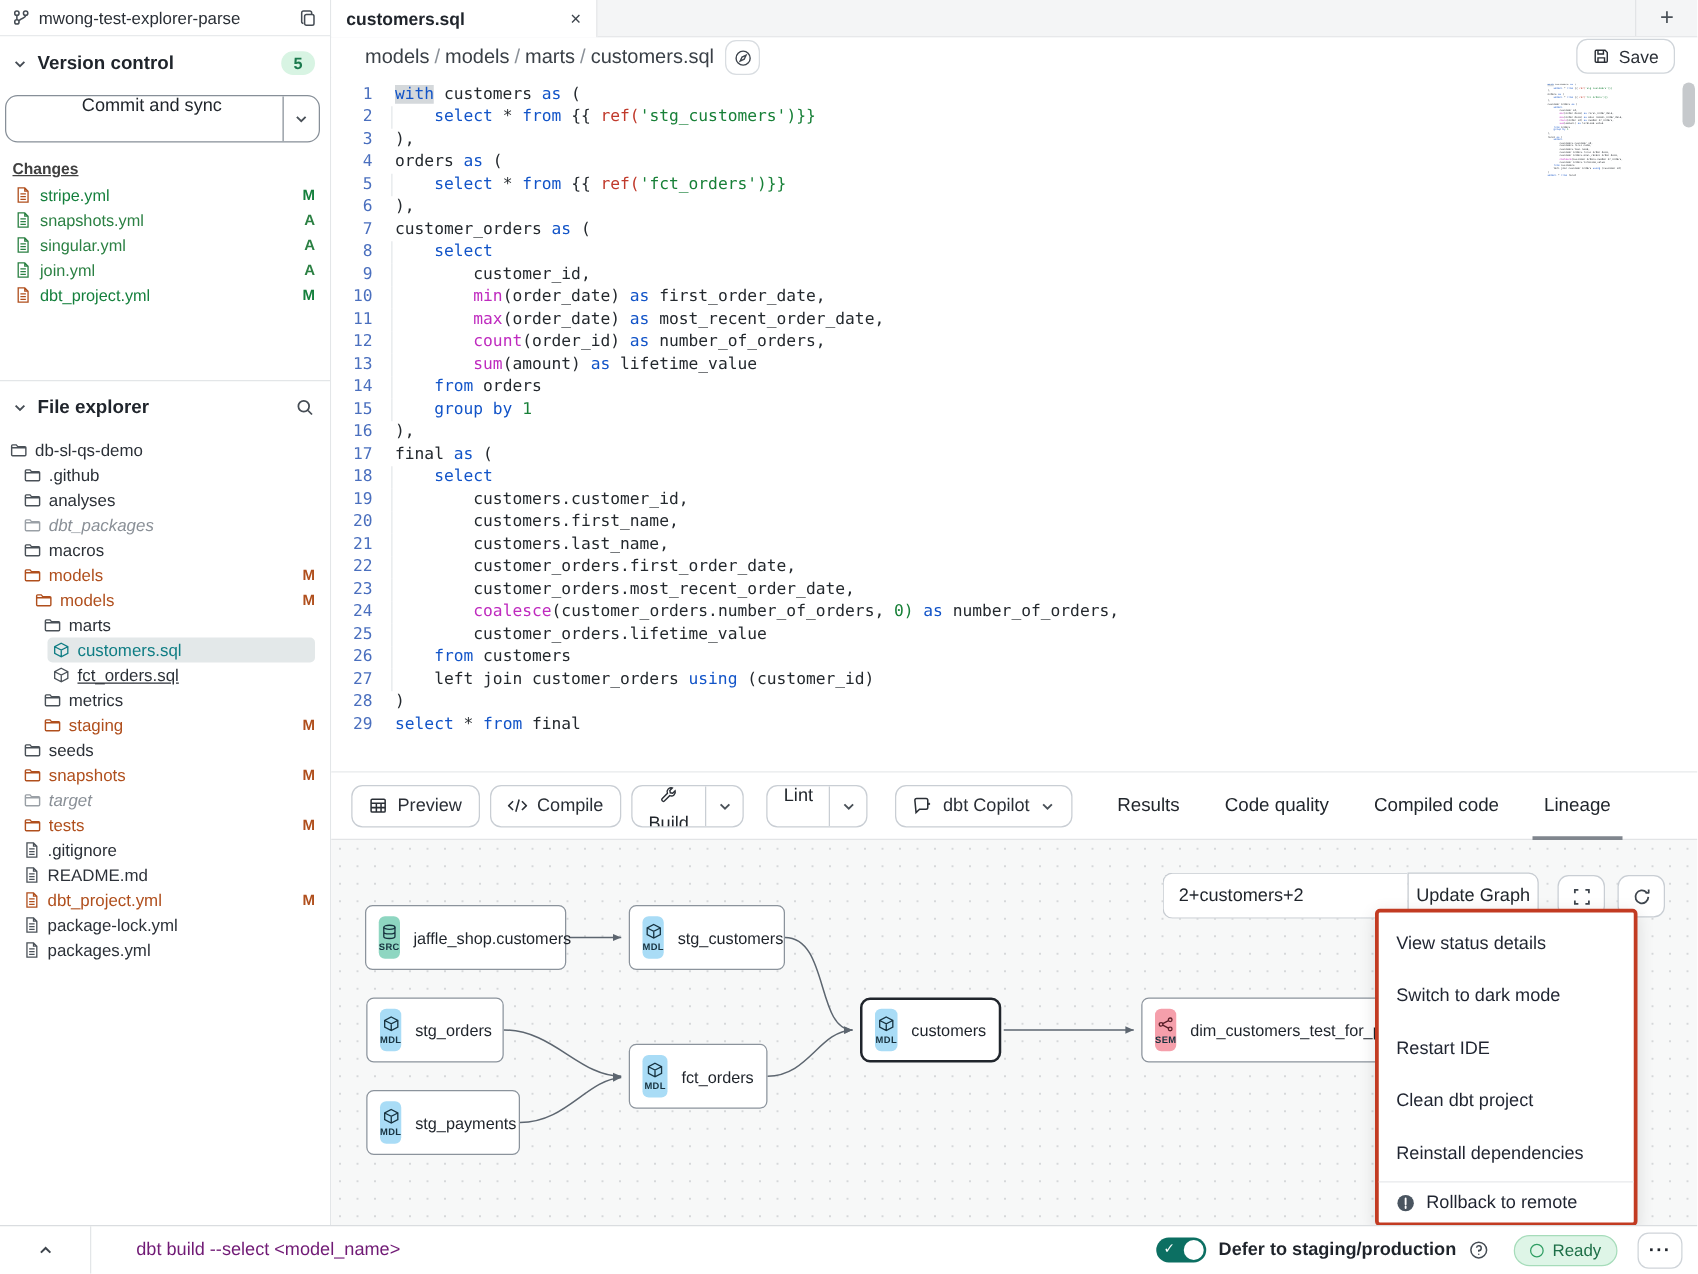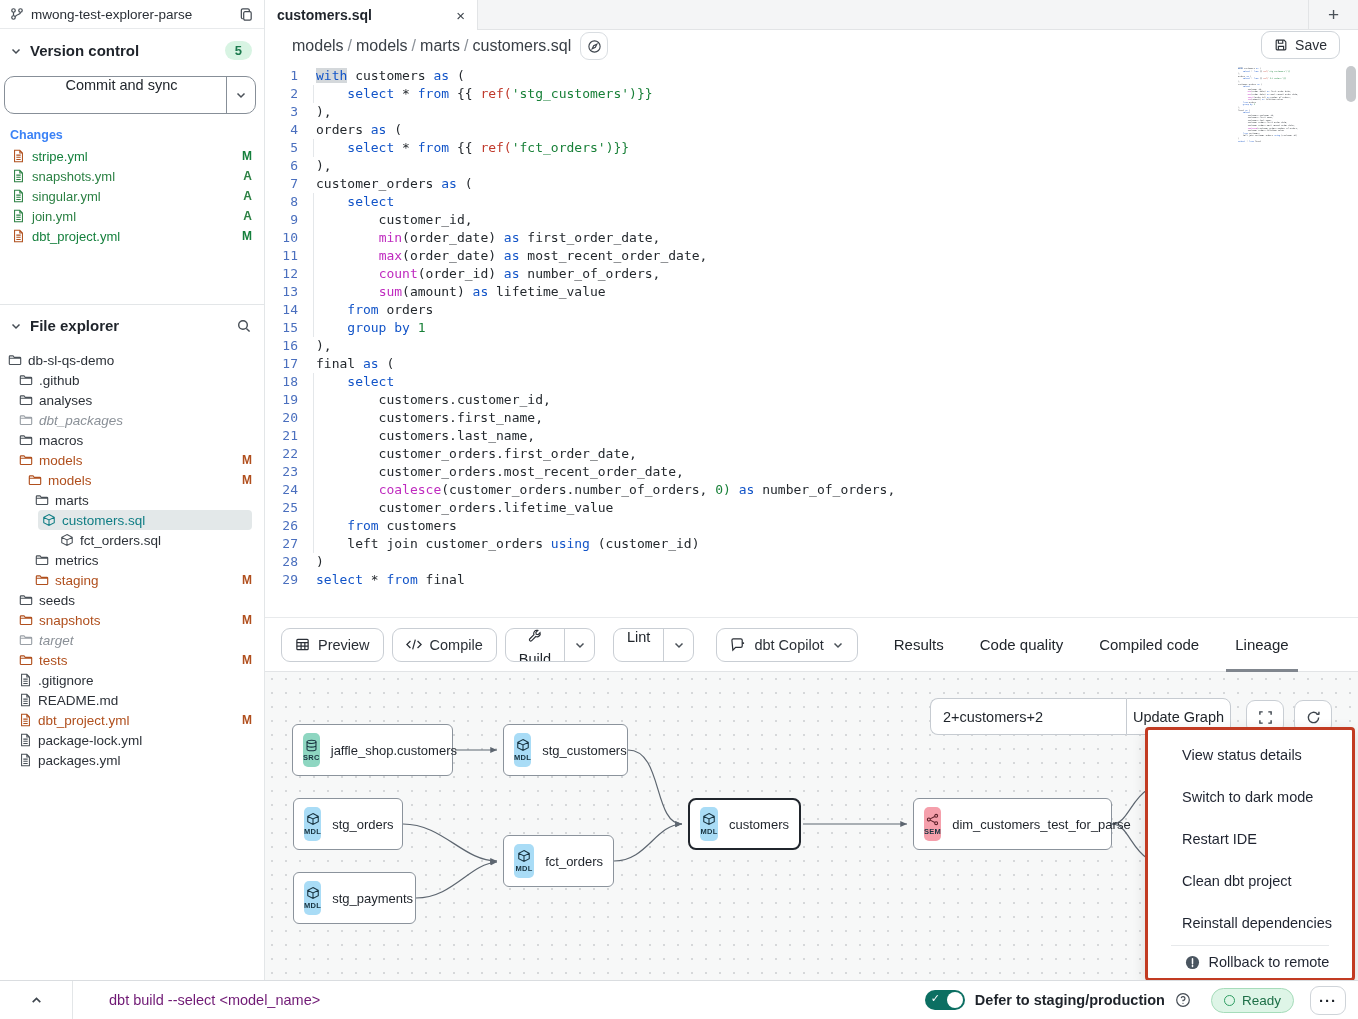--- a/index.html
+++ b/index.html
@@ -11,21 +11,21 @@
   .sidebar { width:265px; flex:0 0 265px; border-right:1px solid #e3e6e8; display:flex; flex-direction:column; background:#fff; }
   .sb-head { height:29px; border-bottom:1px solid #e8eaec; display:flex; align-items:center; padding:0 10px; gap:7px; font-size:13.5px; color:#2a2f36; }
   .sb-head .branch-name { flex:1; white-space:nowrap; overflow:hidden; }
   .icon { display:inline-flex; align-items:center; justify-content:center; color:#454c54; }
   .sec-title-row { display:flex; align-items:center; gap:8px; padding:12px 12px 8px 10px; }
   .sec-title { font-size:15px; font-weight:700; color:#1f242b; flex:0 0 auto; }
   .vc-badge { margin-left:auto; background:#d8f4e3; color:#1c7a4e; font-size:13px; font-weight:600; border-radius:11px; padding:2px 10px; }
   .commit-btn { margin:8px 8px 0 4px; margin-left:4px; height:38px; border:1px solid #878f98; border-radius:10px; display:flex; align-items:stretch; background:#fff; overflow:hidden; }
   .commit-btn .main { flex:1; display:flex; align-items:center; padding-left:12px; font-size:14.5px; color:#21262c; }
   .commit-btn .chev { width:29px; border-left:1px solid #878f98; display:flex; align-items:center; justify-content:center; color:#4a5158; }
-  .changes-label { padding:14px 10px 4px 10px; font-size:12.5px; font-weight:700; color:#3b82f6; }
+  .changes-label { padding:14px 10px 4px 10px; font-size:12.5px; font-weight:700; color:#404040;text-decoration:underline; }
   .chg-row { display:flex; align-items:center; height:20px; padding:0 12px 0 12px; gap:7px; font-size:13px; }
   .chg-row .nm { flex:1; }
   .chg-row .st { font-weight:700; font-size:12px; }
   .c-M { color:#15803d; } .c-A { color:#2b8043; }
   .fe-section { border-top:1px solid #e3e6e8; margin-top:58px; }
   .tree { padding-top:8px; }
   .tree-row { display:flex; align-items:center; height:20px; font-size:13.5px; color:#2c3138; padding-right:12px; }
   .tree-row .row-inner { display:flex; align-items:center; gap:6px; flex:1; height:20px; border-radius:4px; padding:0 4px; }
   .tree-row.selected .row-inner { background:#e3e8e9; color:#0f7d84; }
   .tree-row.muted .row-inner { color:#8a9097; font-style:italic; }
@@ -73,21 +73,21 @@
   .lnode { position:absolute; height:52px; background:#fff; border:1px solid #8b939c; border-radius:6px; display:flex; align-items:center; gap:11px; padding:0 10px; }
   .lnode.selected { border:2px solid #20252c; border-radius:8px; }
   .lnode .nlabel { font-size:13px; color:#1f242b; white-space:nowrap; }
   .nbadge { width:34px; height:34px; border-radius:5px; display:flex; flex-direction:column; align-items:center; justify-content:center; gap:1px; color:#17323f; }
   .nbadge .bl { font-size:7.5px; font-weight:700; font-family:Liberation Sans, sans-serif; letter-spacing:.3px; }
   .b-SRC { background:#8ed6c1; } .b-MDL { background:#a9dcf6; } .b-SEM { background:#f59fab; }
   .graph-input { position:absolute; left:665px; top:26px; width:196px; height:37px; background:#fff; border:1px solid #c6cbd1; border-right:none; border-radius:8px 0 0 8px; display:flex; align-items:center; padding:0 12px; font-size:14.5px; color:#1f242b; }
   .graph-update { position:absolute; left:861px; top:26px; width:105px; height:37px; background:#fff; border:1px solid #c6cbd1; border-radius:0 8px 8px 0; display:flex; align-items:center; justify-content:center; font-size:14.5px; color:#21262c; }
   .gicon-btn { position:absolute; top:28px; width:38px; height:34px; background:#fff; border:1px solid #c9ced4; border-radius:9px; display:flex; align-items:center; justify-content:center; color:#3e454d; }
 
-  .ctx-menu { position:absolute; left:880px; top:55px; width:210px; height:254px; background:#fff; border:3px solid #c23b22; border-radius:4px; box-shadow:0 4px 14px rgba(0,0,0,.12); display:flex; flex-direction:column; padding-top:4px;align-items:center; }
+  .ctx-menu { position:absolute; left:835px; top:55px; width:210px; height:254px; background:#fff; border:3px solid #c23b22; border-radius:4px; box-shadow:0 4px 14px rgba(0,0,0,.12); display:flex; flex-direction:column; padding-top:4px; }
   .ctx-item { height:42px; display:flex; align-items:center; padding-left:14px; font-size:14.5px; color:#1f2430; gap:9px; }
   .ctx-item.danger { border-top:1px solid #e7e9eb; margin-top:1px; }
 
   
   .statusbar { height:39px; border-top:1px solid #dadde0; background:#fff; display:flex; align-items:center; }
   .cmd-left { width:73px; display:flex; align-items:center; justify-content:center; align-self:stretch; border-right:1px solid #e3e6e8; color:#3e454d; }
   .cmd-input { flex:1; padding-left:36px; font-size:14.5px; color:#701a75; }
   .sb-right { display:flex; align-items:center; gap:10px; padding-right:12px; }
   .toggle { width:40px; height:20px; border-radius:10px; background:#0c6f62; position:relative; }
   .toggle .knob { position:absolute; right:2px; top:2px; width:16px; height:16px; border-radius:50%; background:#fff; }
@@ -291,21 +291,21 @@
             <div class="tree-row selected" style="padding-left: 38px;">
               <span class="row-inner">
                 <span class="icon">
                   <svg width="14" height="14" viewBox="0 0 16 16" fill="none" stroke="#0f7d84" stroke-width="1.2">
                     <path d="M8 1.8 14 5v6L8 14.2 2 11V5zM2 5l6 3 6-3M8 8v6.2"></path>
                   </svg>
                 </span>
                 <span class="lbl">customers.sql</span>
               </span>
             </div>
-            <div class="tree-row" style="padding-left: 56px;">
+            <div class="tree-row" style="padding-left: 38px; text-decoration: underline;">
               <span class="row-inner">
                 <span class="icon">
                   <svg width="14" height="14" viewBox="0 0 16 16" fill="none" stroke="#4a5158" stroke-width="1.2">
                     <path d="M8 1.8 14 5v6L8 14.2 2 11V5zM2 5l6 3 6-3M8 8v6.2"></path>
                   </svg>
                 </span>
                 <span class="lbl">fct_orders.sql</span>
               </span>
             </div>
             <div class="tree-row" style="padding-left: 31px;">

